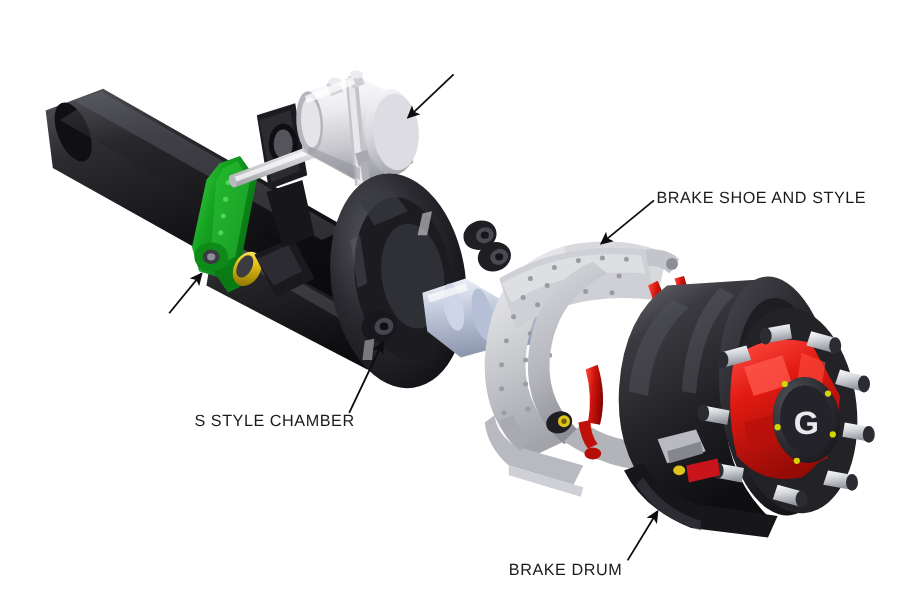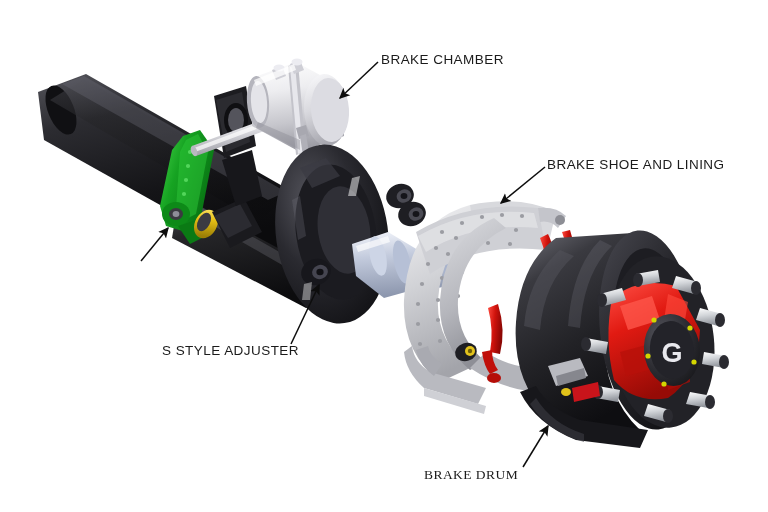--- a/index.html
+++ b/index.html
@@ -28,21 +28,21 @@
     font-size: 13.5px;
     letter-spacing: 0.45px;
     color: #1b1b1b;
     white-space: nowrap;
     user-select: none;
   }
   #lbl-brake-chamber { left: 381px; top: 52px; }
   #lbl-brake-shoe    { left: 547px; top: 157px; }
   #lbl-slack         { left: 24px;  top: 258px; }
   #lbl-camshaft      { left: 162px; top: 343px; }
-  #lbl-brake-drum    { left: 424px; top: 467px; font-family: Liberation Serif, serif; }
+  #lbl-brake-drum    { left: 424px; top: 467px; }
 </style>
 </head>
 <body>
 
 <div id="stage">
 
   <svg id="art" viewBox="0 0 768 512" xmlns="http://www.w3.org/2000/svg">
     <defs>
       <linearGradient id="gAxle" x1="0" y1="0" x2="0.35" y2="1">
         <stop offset="0%" stop-color="#55555c"></stop>
@@ -396,22 +396,21 @@
 
     <g stroke="#0d0d0d" stroke-width="1.5" fill="none">
       <line x1="378" y1="62" x2="340" y2="98" marker-end="url(#arrowHead)"></line>
       <line x1="545" y1="167" x2="501" y2="203" marker-end="url(#arrowHead)"></line>
       <line x1="141" y1="261" x2="168" y2="228" marker-end="url(#arrowHead)"></line>
       <line x1="291" y1="344" x2="319" y2="285" marker-end="url(#arrowHead)"></line>
       <line x1="523" y1="467" x2="548" y2="426" marker-end="url(#arrowHead)"></line>
     </g>
   </svg>
 
-  <div class="callout-text" id="lbl-brake-chamber">BRAKE CHAMBER</div>
-
-  <div class="callout-text" id="lbl-brake-shoe">BRAKE SHOE AND LINING</div>
-
-
-  <div class="callout-text" id="lbl-camshaft">S STYLE ADJUSTER</div>
+
+  <div class="callout-text" id="lbl-brake-shoe">BRAKE SHOE AND STYLE</div>
+
+
+  <div class="callout-text" id="lbl-camshaft">S STYLE CHAMBER</div>
 
   <div class="callout-text" id="lbl-brake-drum">BRAKE DRUM</div>
 
 </div>
 
 </body></html>

